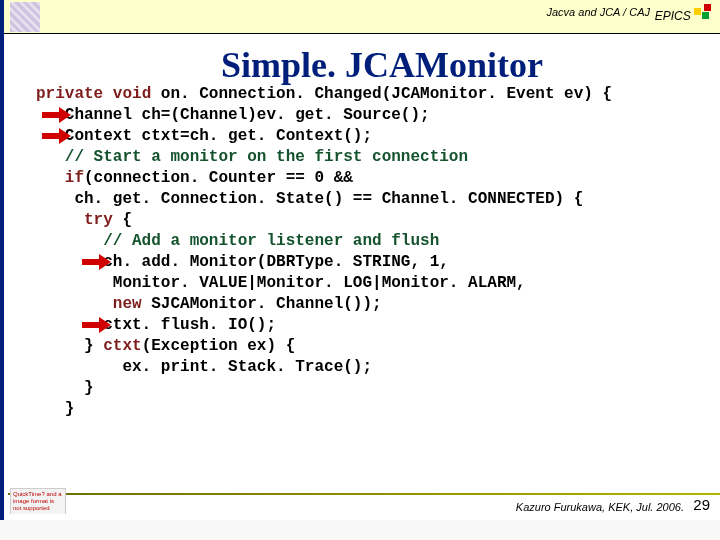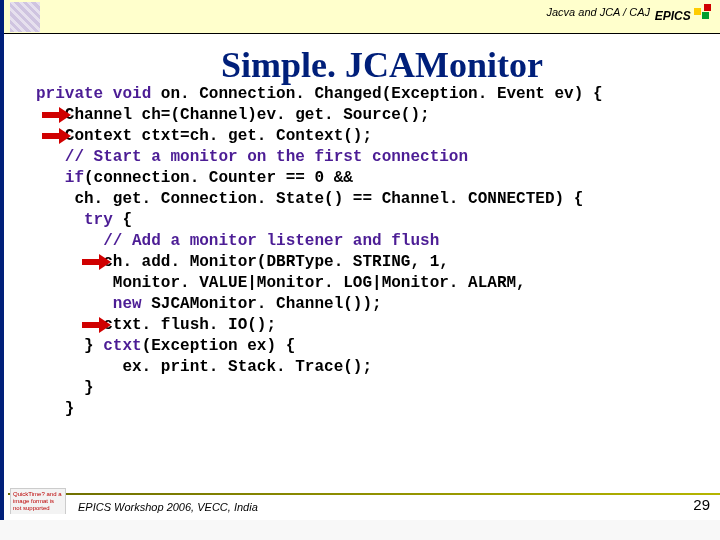--- a/index.html
+++ b/index.html
@@ -31,21 +31,21 @@
     right: 70px;
     font-size: 11px;
     font-style: italic;
     color: #000;
   }
   .epics-badge {
     position: absolute;
     top: 2px;
     right: 6px;
     font-size: 12px;
-    font-weight: bold;
+    font-weight: normal;
     font-style: italic;
     color: #000;
   }
   .epics-badge .squares {
     display: inline-block;
     position: relative;
     width: 20px; height: 18px;
     margin-left: 0;
   }
   .epics-badge .sq { position: absolute; width:7px; height:7px; }
@@ -74,22 +74,22 @@
     top: 84px;
     left: 32px;
     right: 20px;
     font-family: 'Courier New', monospace;
     font-size: 16px;
     font-weight: bold;
     line-height: 21px;
     white-space: pre;
     color: #000;
   }
-  .kw { color: #4c1d95; }
-  .cm { color: #4c1d95; }
+  .kw { color: #7f1d1d; }
+  .cm { color: #14532d; }
   .arrow {
     position: absolute;
     width: 30px;
     height: 14px;
     left: 38px;
   }
   .arrow::before {
     content: "";
     position: absolute;
     top: 4px; left: 0;
@@ -164,21 +164,21 @@
   <div class="header-text">Jacva and JCA / CAJ</div>
   <div class="epics-badge">
     <span>EPICS</span>
     <span class="squares">
       <span class="sq y"></span><span class="sq g"></span><span class="sq r"></span>
     </span>
   </div>
 
   <div class="title">Simple. JCAMonitor</div>
 
-  <div class="code-block"><span class="kw">private</span><span> </span><span class="kw">void</span><span> on. Connection. Changed(Exception. Event ev) {</span>
+  <div class="code-block"><span class="kw">private</span><span> </span><span class="kw">void</span><span> on. Connection. Changed(JCAMonitor. Event ev) {</span>
 <span>   Channel ch=(Channel)ev. get. Source();</span>
 <span>   Context ctxt=ch. get. Context();</span>
 <span class="cm">   // Start a monitor on the first connection</span>
 <span>   </span><span class="kw">if</span><span>(connection. Counter == 0 &amp;&amp;</span>
 <span>    ch. get. Connection. State() == Channel. CONNECTED) {</span>
 <span>     </span><span class="kw">try</span><span> {</span>
 <span class="cm">       // Add a monitor listener and flush</span>
 <span>       ch. add. Monitor(DBRType. STRING, 1,</span>
 <span>        Monitor. VALUE|Monitor. LOG|Monitor. ALARM,</span>
 <span>        </span><span class="kw">new</span><span> SJCAMonitor. Channel());</span>
@@ -188,16 +188,16 @@
 <span>     }</span>
 <span>   }</span></div>
 
   <div class="arrow" style="top:108px"></div>
   <div class="arrow" style="top:129px"></div>
   <div class="arrow" style="top:255px;left:78px"></div>
   <div class="arrow" style="top:318px;left:78px"></div>
 
   <div class="footer-line"></div>
   <div class="broken-img">QuickTime? and a image format is not supported</div>
-  <div class="footer-left">EPICS Workshop 2006, VECC, India</div>
+  <div class="footer-right">Kazuro Furukawa, KEK, Jul. 2006.</div>
   <div class="page-num">29</div>
   <div class="bottom-fade"></div>
 </div>
 
 </body></html>

